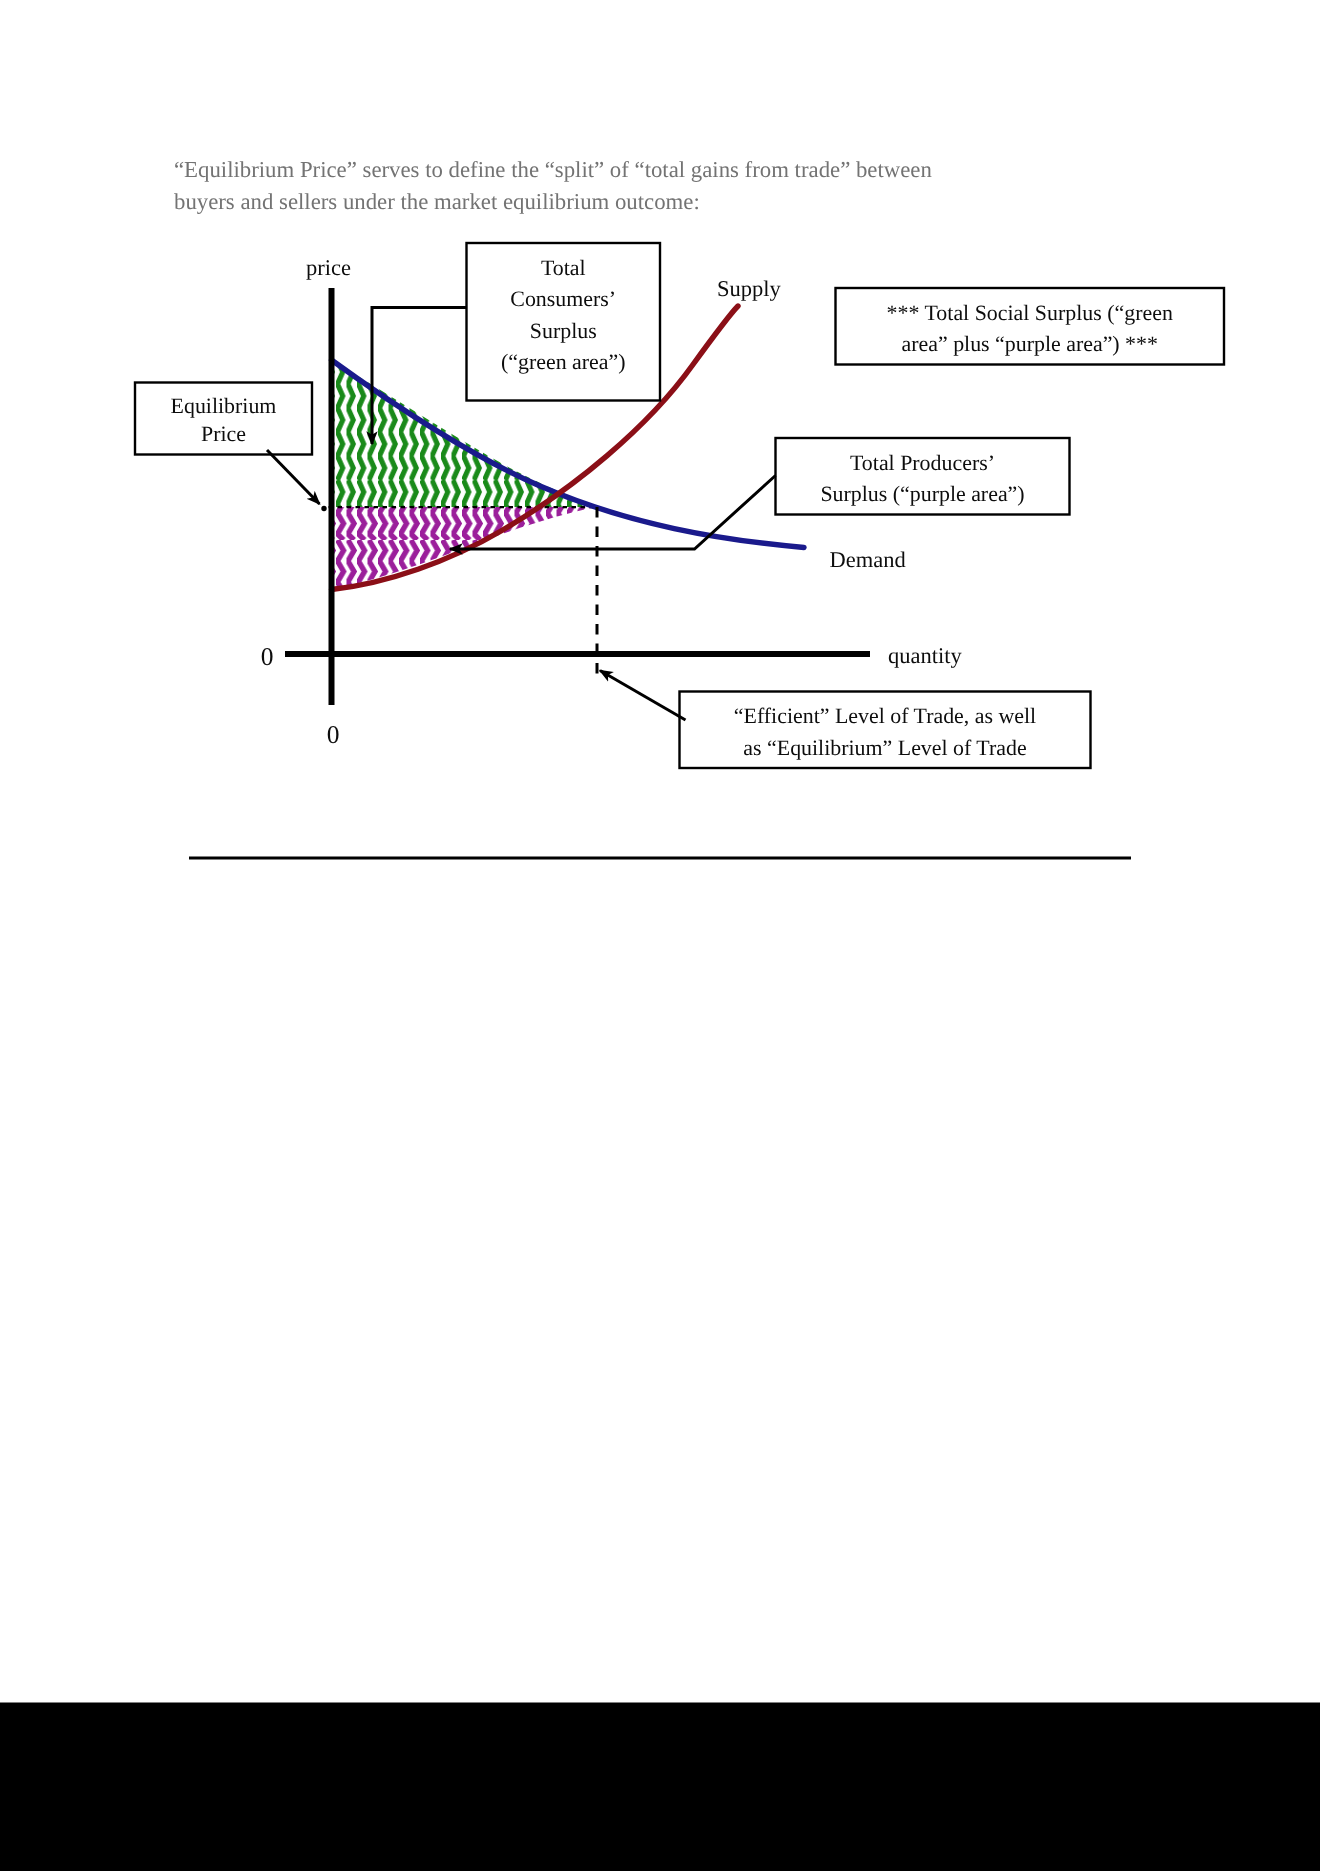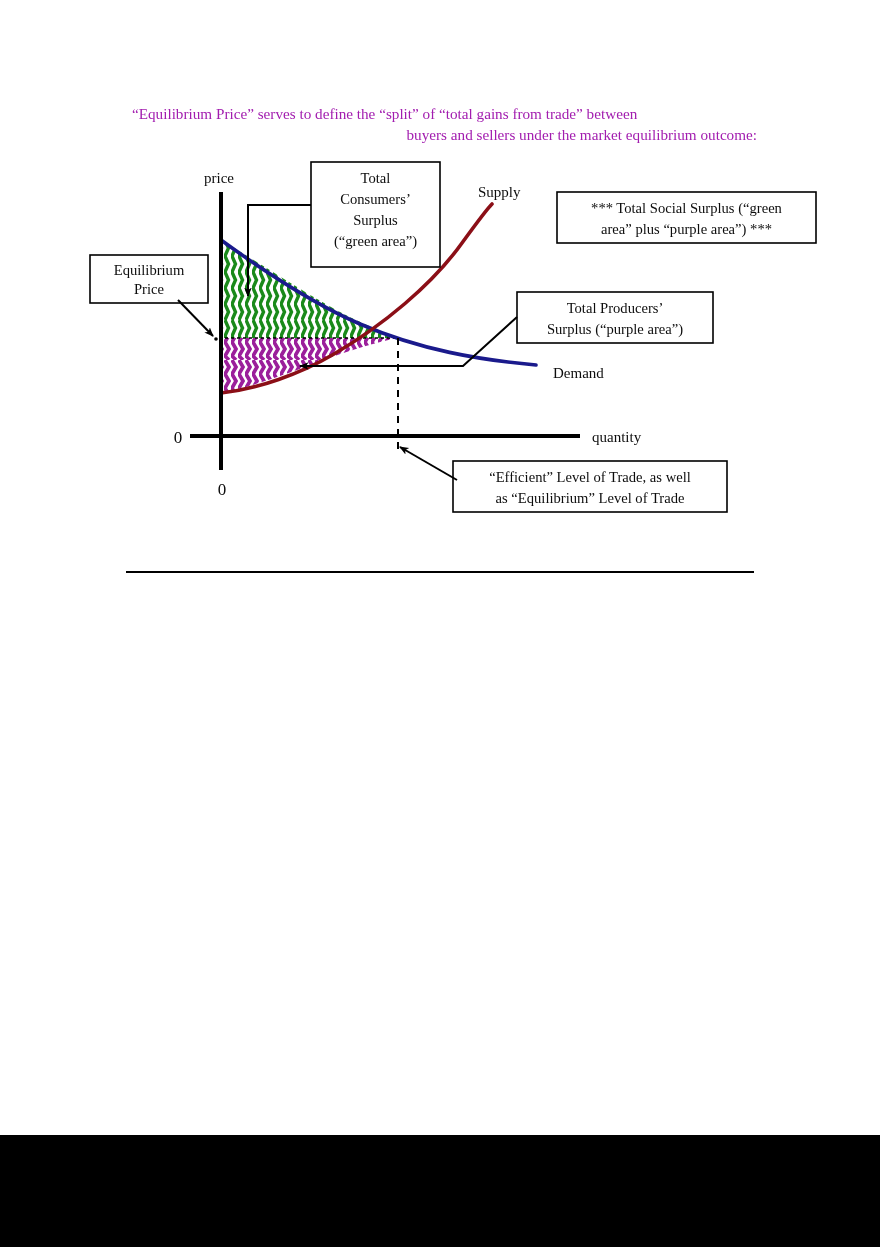--- a/index.html
+++ b/index.html
@@ -28,29 +28,29 @@
     position: absolute;
     left: 0;
     top: 1135px;
     width: 880px;
     height: 112px;
     background: #000000;
   }
   
   .intro {
     position: absolute;
-    left: 132px;
+    left: 116px;
     top: 103px;
     width: 625px;
     font-size: 15.2px;
     line-height: 21px;
     text-align: justify;
-    color: #a21caf;
+    color: #737373;
   }
-  .intro .l2 { text-align: right; }
+  .intro .l2 { text-align: left; }
   
   #figure {
     position: absolute;
     left: 0;
     top: 0;
     width: 880px;
     height: 620px;
   }
   .cap {
     font-family: "Liberation Serif", "DejaVu Serif", serif;

